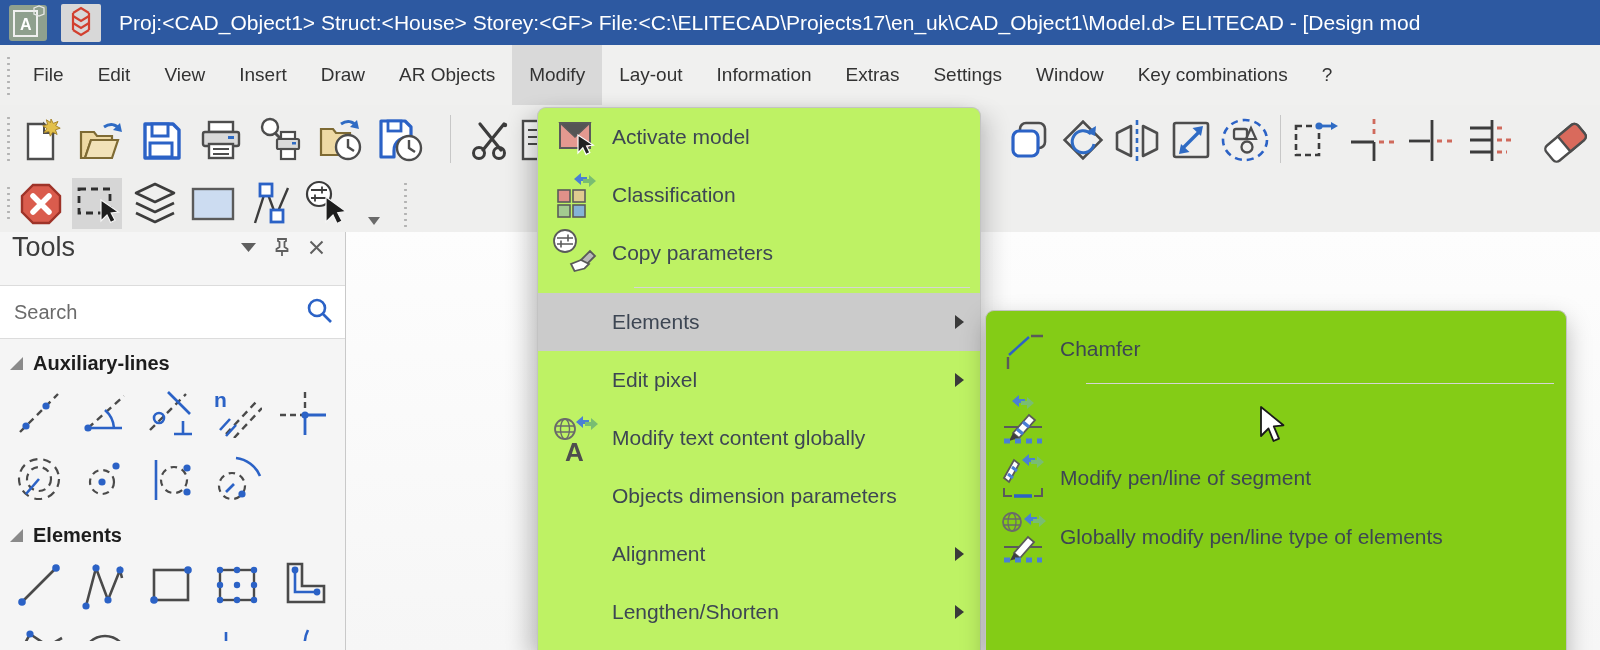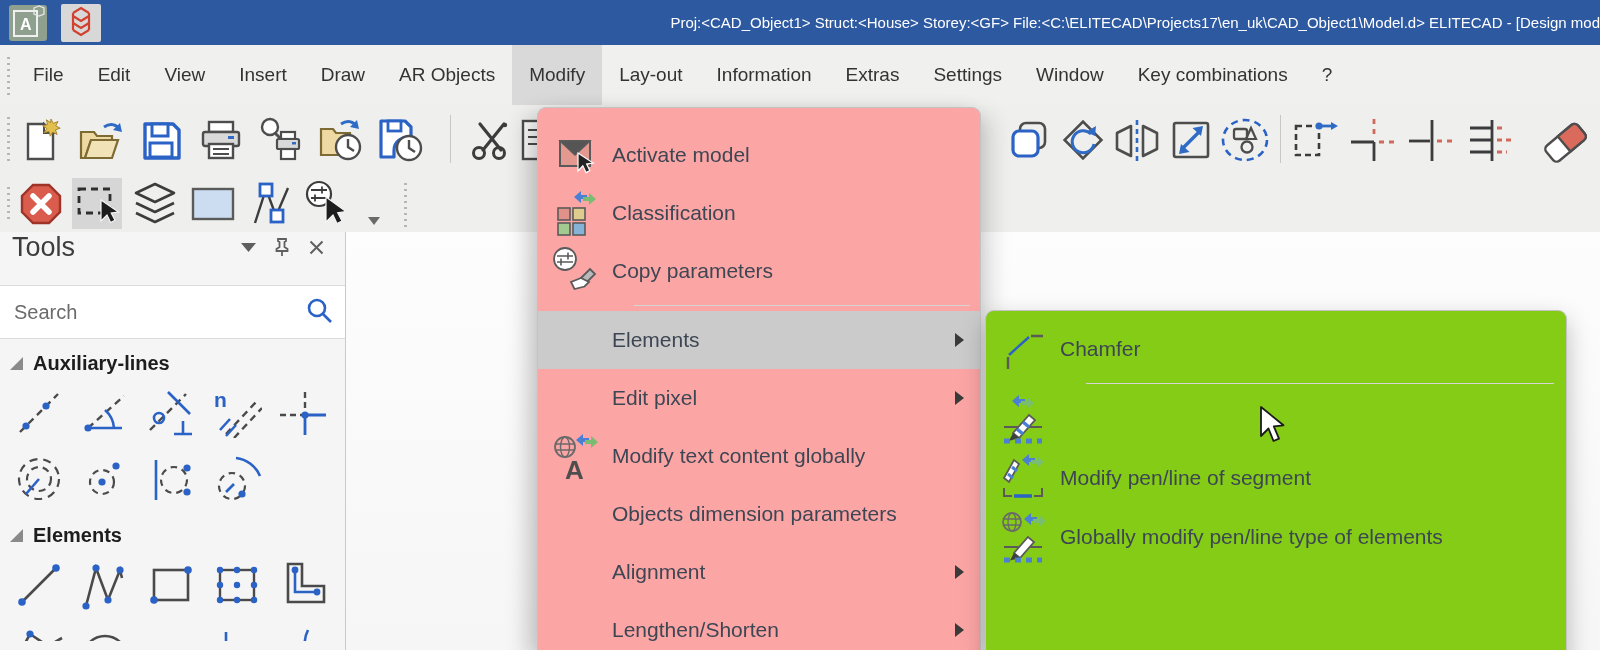--- a/index.html
+++ b/index.html
@@ -3,21 +3,21 @@
 <meta charset="utf-8">
 <style>
   html,body{margin:0;padding:0;}
   body{width:1600px;height:650px;overflow:hidden;font-family:"Liberation Sans",sans-serif;}
   .page{position:relative;width:1600px;height:650px;background:#efefee;overflow:hidden;}
 
   
   .titlebar{height:45px;background:#2d59a1;display:flex;align-items:center;}
   .tb-appicon{margin-left:9px;width:38px;height:36px;flex:0 0 auto;}
   .tb-logo{margin-left:14px;width:40px;height:38px;flex:0 0 auto;}
-  .tb-title{margin-left:18px;color:#fff;font-size:15px;white-space:nowrap;overflow:hidden;flex:1;text-align:right;}
+  .tb-title{margin-left:18px;color:#fff;font-size:21px;white-space:nowrap;overflow:hidden;flex:1;}
 
   
   .menubar{height:60px;background:#f0f0ef;display:flex;align-items:stretch;padding-left:16px;position:relative;}
   .menubar .mi{display:flex;align-items:center;padding:0 17px;font-size:19px;color:#333;}
   .menubar .mi.active{background:#d9d9d9;}
   .grip{position:absolute;left:7px;top:10px;bottom:10px;width:3px;
         background-image:radial-gradient(circle,#b3b3b3 1.1px,transparent 1.3px);
         background-size:3px 6px;background-repeat:repeat-y;}
 
   
@@ -41,24 +41,24 @@
   .hbtn{width:34px;height:30px;display:flex;align-items:center;justify-content:center;}
   .search{height:52px;background:#fff;border-top:1px solid #dcdcdc;border-bottom:1px solid #dcdcdc;display:flex;align-items:center;padding:0 12px;}
   .search input{flex:1;border:none;outline:none;background:transparent;font-size:20px;color:#444;font-family:"Liberation Sans",sans-serif;}
   .search input::placeholder{color:#6b6b6b;opacity:1;}
   .sect{display:flex;align-items:center;gap:10px;padding:13px 10px 2px 10px;font-weight:bold;font-size:20px;color:#1d1d1d;}
   .igrid{display:grid;grid-template-columns:repeat(5,64px);gap:2px 2px;padding:4px 6px 0 8px;}
   .iitem{width:62px;height:64px;display:flex;align-items:center;justify-content:center;}
   .igrid.clip{height:22px;overflow:hidden;padding-top:2px;}
 
   
-  .menu{position:absolute;left:537px;top:107px;width:444px;height:543px;background:#fca5a5;
+  .menu{position:absolute;left:537px;top:107px;width:444px;height:543px;background:#bef264;
         border:1px solid #c3c3c3;border-bottom:none;border-radius:9px 9px 0 0;
         box-shadow:-10px 8px 22px rgba(0,0,0,.20),10px 8px 22px rgba(0,0,0,.14);
-        padding-top:18px;z-index:5;box-sizing:border-box;}
+        padding-top:0;z-index:5;box-sizing:border-box;}
   .submenu{position:absolute;left:985px;top:310px;width:582px;height:420px;background:#84cc16;
         border:1px solid #c3c3c3;border-bottom:none;border-radius:9px 9px 0 0;
         box-shadow:0 10px 24px rgba(0,0,0,.25);
         padding-top:8px;z-index:6;box-sizing:border-box;overflow:hidden;}
   .mrow{height:58px;display:flex;align-items:center;padding:0 14px;position:relative;}
   .submenu .mrow{height:59px;}
   .mrow.hl{background:#cbcbcb;}
   .micon{width:46px;height:52px;flex:0 0 46px;display:flex;align-items:center;justify-content:center;}
   .mlabel{margin-left:14px;font-size:21px;color:#3d4653;white-space:nowrap;}
   .marrow{position:absolute;right:16px;top:50%;margin-top:-7px;width:0;height:0;

